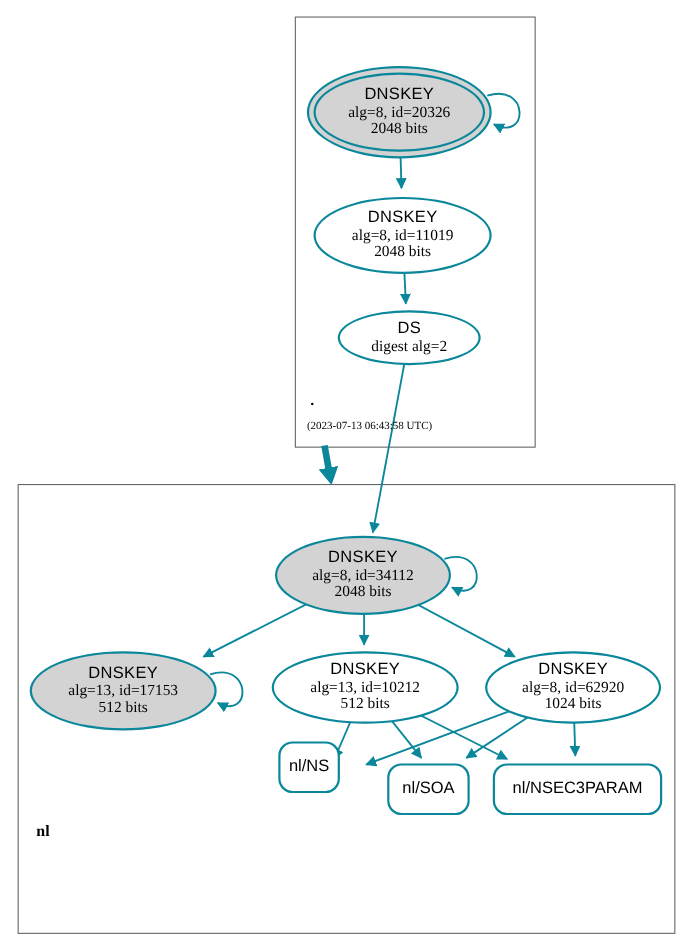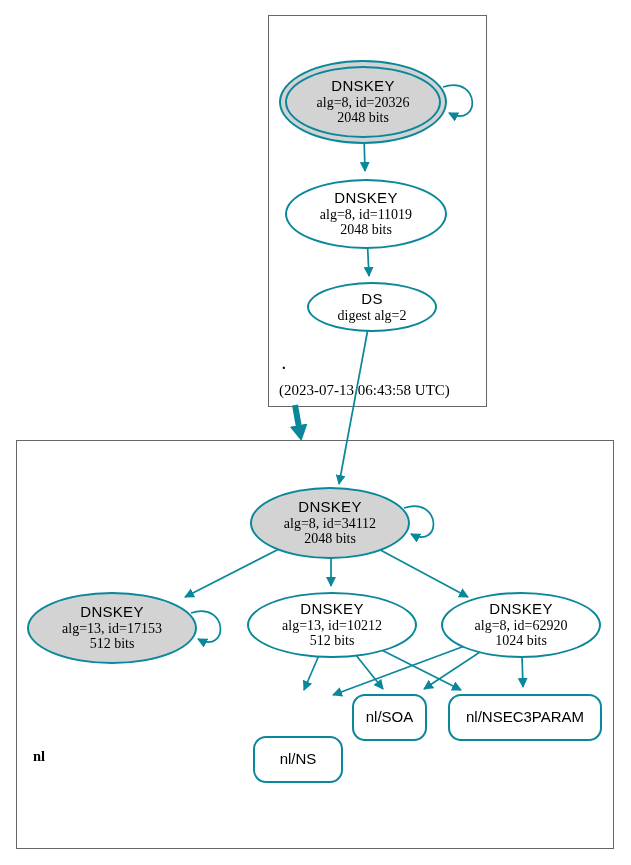--- a/index.html
+++ b/index.html
@@ -12,21 +12,21 @@
   .ellipse{border:2px solid #0a879a;border-radius:50%;background:#fff;text-align:right;}
   .gray{background:#d3d3d3;}
   .ring{position:absolute;left:4px;top:4px;right:4px;bottom:4px;border:2px solid #0a879a;
         border-radius:50%;pointer-events:none;}
   .n-title{font-family:"Liberation Sans", sans-serif;font-size:15px;letter-spacing:.3px;}
   .n-sub{font-family:"Liberation Serif", serif;font-size:14px;}
   .rrset{border:2px solid #0a879a;border-radius:13px;background:#fff;
          font-family:"Liberation Sans", sans-serif;font-size:15px;}
   .zone-label{position:absolute;z-index:4;font-family:"Liberation Serif", serif;
               font-weight:bold;font-size:14.5px;}
-  .zone-ts{position:absolute;z-index:4;font-family:"Liberation Serif", serif;font-size:15px;}
+  .zone-ts{position:absolute;z-index:4;font-family:"Liberation Serif", serif;font-size:10px;}
 </style>
 </head>
 <body>
 
 <div class="canvas">
 
   <div class="zone-box" style="left:268px;top:15px;width:219px;height:392px"></div>
   <div class="zone-box" style="left:16px;top:440px;width:598px;height:409px"></div>
 
   <svg class="edges" width="631" height="865">
@@ -96,21 +96,21 @@
     <div class="n-sub">alg=13, id=10212</div>
     <div class="n-sub">512 bits</div>
   </div>
 
   <div class="node ellipse" style="left:441px;top:592px;width:160px;height:66px">
     <div class="n-title">DNSKEY</div>
     <div class="n-sub">alg=8, id=62920</div>
     <div class="n-sub">1024 bits</div>
   </div>
 
-  <div class="node rrset" style="left:253px;top:736px;width:90px;height:47px">
+  <div class="node rrset" style="left:253px;top:674px;width:56px;height:47px">
     <div>nl/NS</div>
   </div>
   <div class="node rrset" style="left:352px;top:694px;width:75px;height:47px">
     <div>nl/SOA</div>
   </div>
   <div class="node rrset" style="left:448px;top:694px;width:154px;height:47px">
     <div>nl/NSEC3PARAM</div>
   </div>
 
   <div class="zone-label" style="left:282px;top:356px">.</div>

